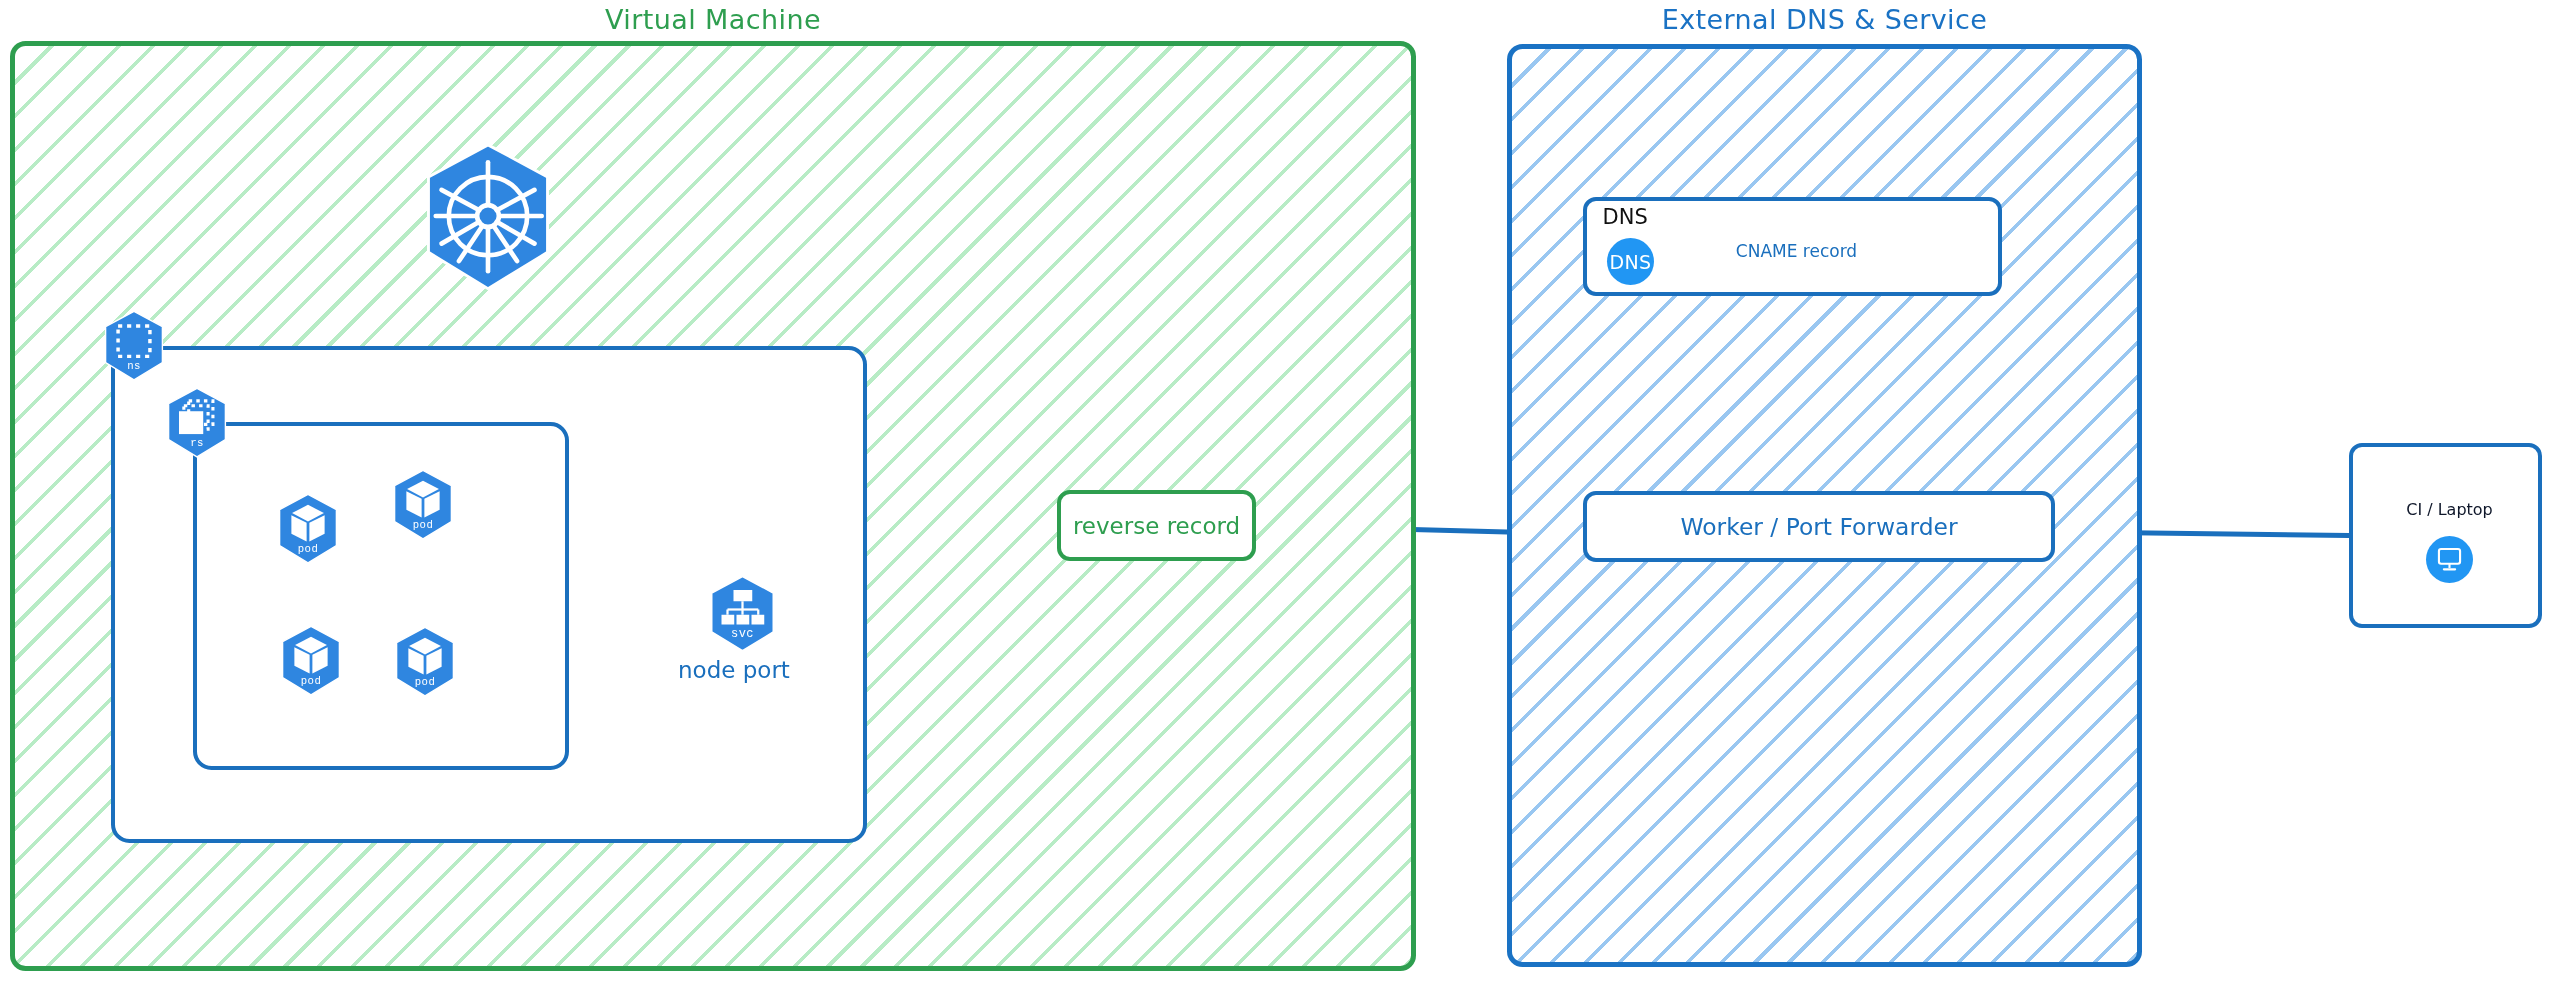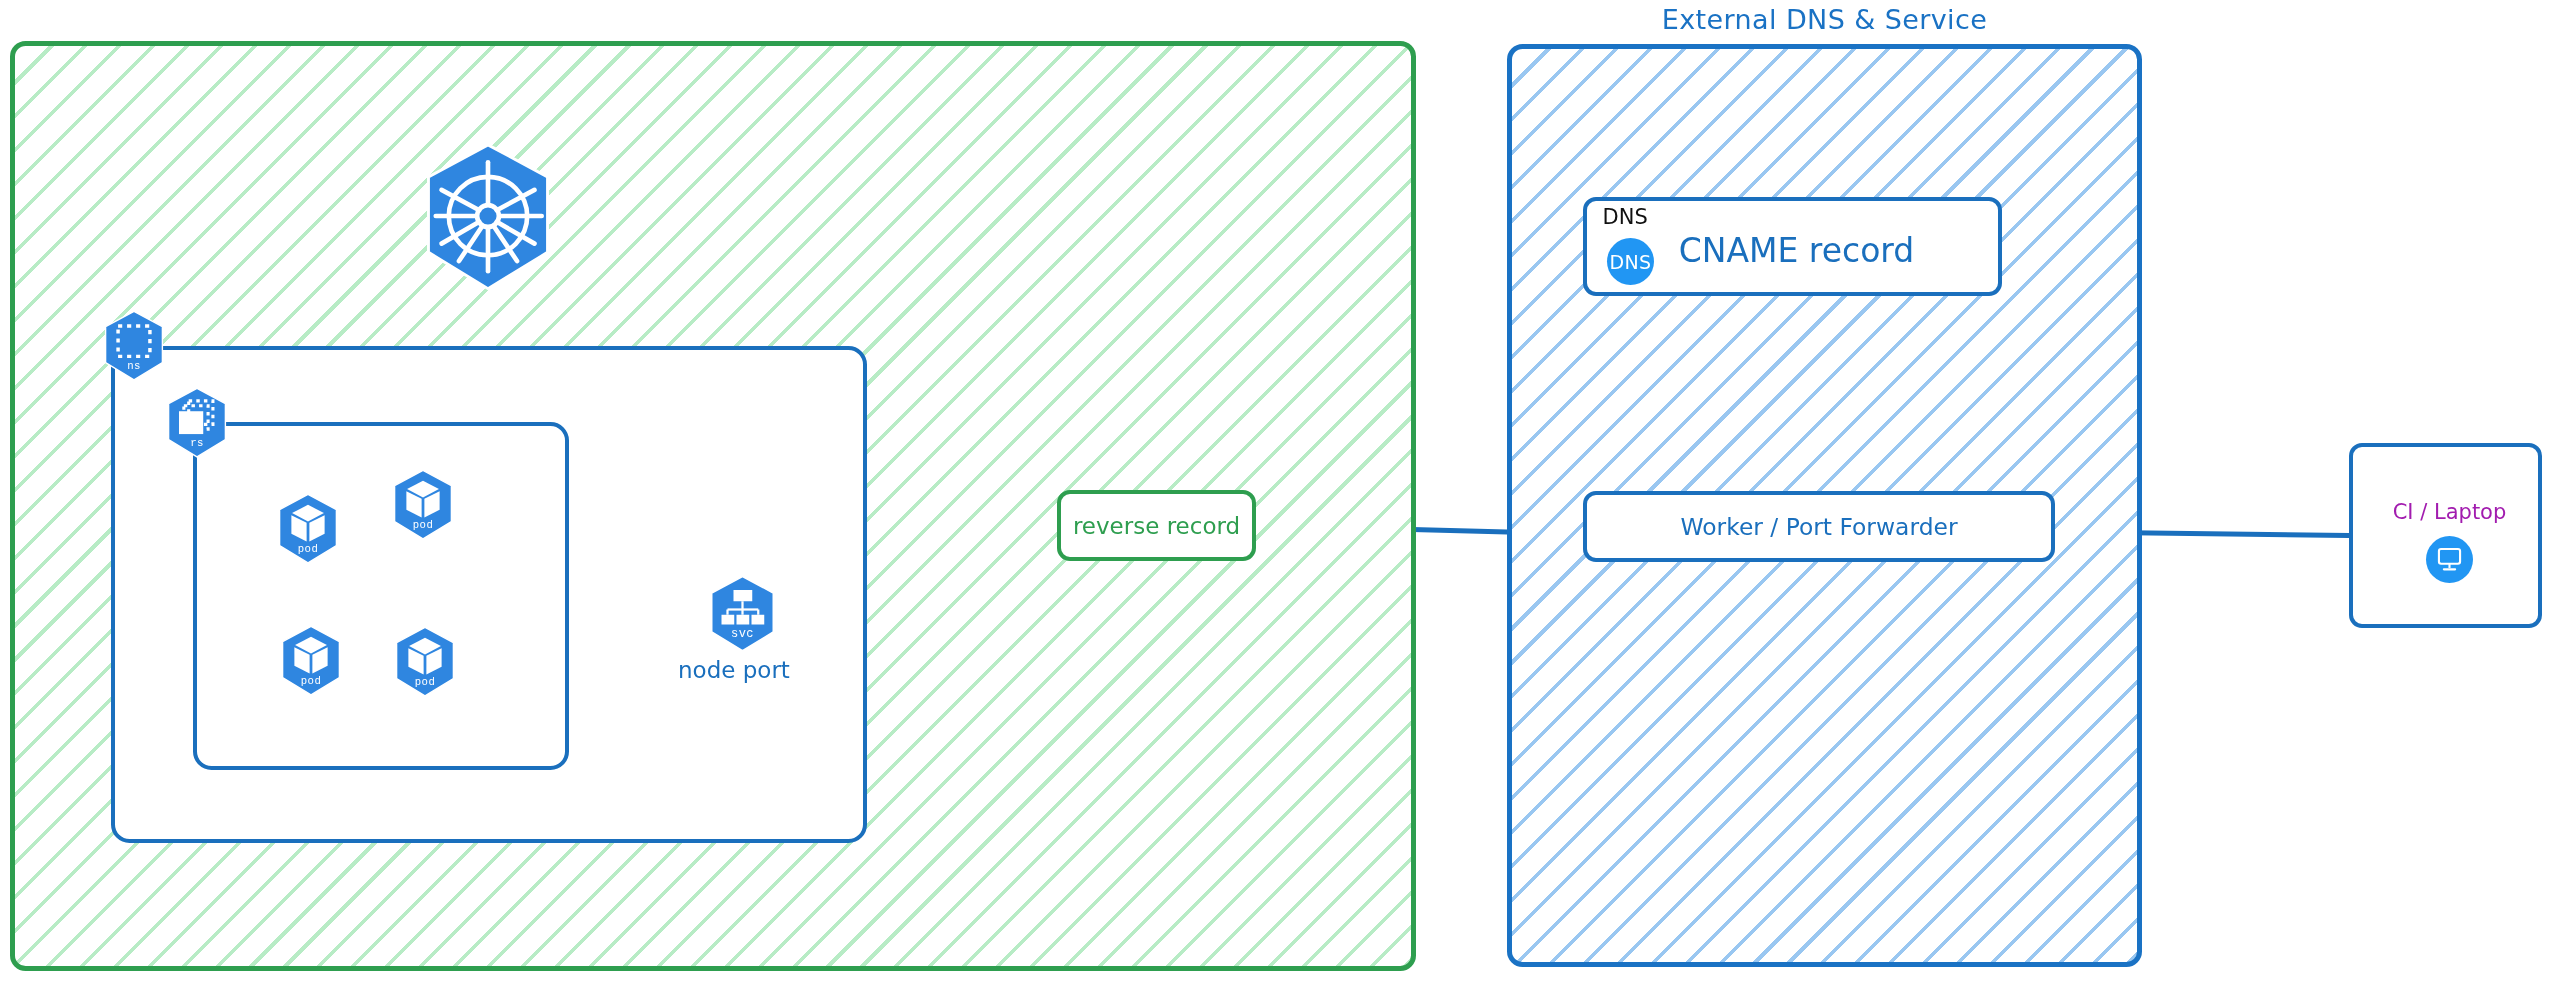--- a/index.html
+++ b/index.html
@@ -53,30 +53,30 @@
   .box-dns{left:1583px;top:197px;width:419px;height:99px;
            border:4.3px solid #1a6fbd;display:block;}
   .box-dns .dns-tag{position:absolute;left:15.6px;top:4.3px;font-size:21px;color:#111111;
                     font-family:"DejaVu Sans","Liberation Sans",sans-serif;}
   .box-dns .dns-circle{position:absolute;left:20px;top:37px;width:47px;height:47px;
                        border-radius:50%;background:#2196f3;color:#ffffff;
                        display:flex;align-items:center;justify-content:center;
                        font-size:19px;letter-spacing:0.4px;}
   .box-dns .dns-label{position:absolute;left:0;top:0;width:419px;height:99px;
                       display:flex;align-items:center;justify-content:center;
-                      color:#1a6fbd;font-size:33px;}
+                      color:#1a6fbd;font-size:17px;}
 
   .box-worker{left:1583px;top:491px;width:472px;height:71px;
               border:4.3px solid #1a6fbd;}
   .box-worker span{color:#1a6fbd;font-size:23.4px;}
 
   .box-ci{left:2349px;top:443px;width:193px;height:185px;
           border:4.3px solid #1a6fbd;display:block;}
   .box-ci .ci-label{position:absolute;left:0;top:53px;width:193px;text-align:center;
-                    color:#a21caf;font-size:21px;}
+                    color:#0f172a;font-size:16px;}
   .box-ci .ci-circle{position:absolute;left:73px;top:89px;width:47px;height:47px;
                      border-radius:50%;background:#2196f3;
                      display:flex;align-items:center;justify-content:center;}
 
   
   .hex{position:absolute;}
   .hex svg{display:block;overflow:visible;}
   .hexlabel{position:absolute;width:100%;text-align:center;color:#ffffff;
             font-size:10.7px;letter-spacing:0.4px;pointer-events:none;font-family:Liberation Mono, monospace;}
 
@@ -103,20 +103,21 @@
 
       <line x1="1489" y1="735" x2="1100" y2="880"></line>
 
       <line x1="2230" y1="752" x2="1775" y2="740"></line>
 
       <line x1="3308" y1="754" x2="2826" y2="748"></line>
     </g>
   </svg>
 
   <div class="panel panel-vm"></div>
+  <div class="panel-title title-vm">Virtual Machine</div>
 
   <div class="kbox kbox-ns"></div>
 
   <div class="kbox kbox-rs"></div>
 
   <div class="hex" style="left:415px;top:142px;width:146px;height:151px;">
     <svg width="146" height="151" viewBox="0 0 100 104">
       <polygon points="50,2 91,24 91,76 50,101 9,76 9,24" fill="#2f86e0" stroke="#ffffff" stroke-width="2"></polygon>
       <g stroke="#ffffff" stroke-width="3.2" fill="none" stroke-linecap="round">
         <circle cx="50" cy="51" r="27"></circle>

